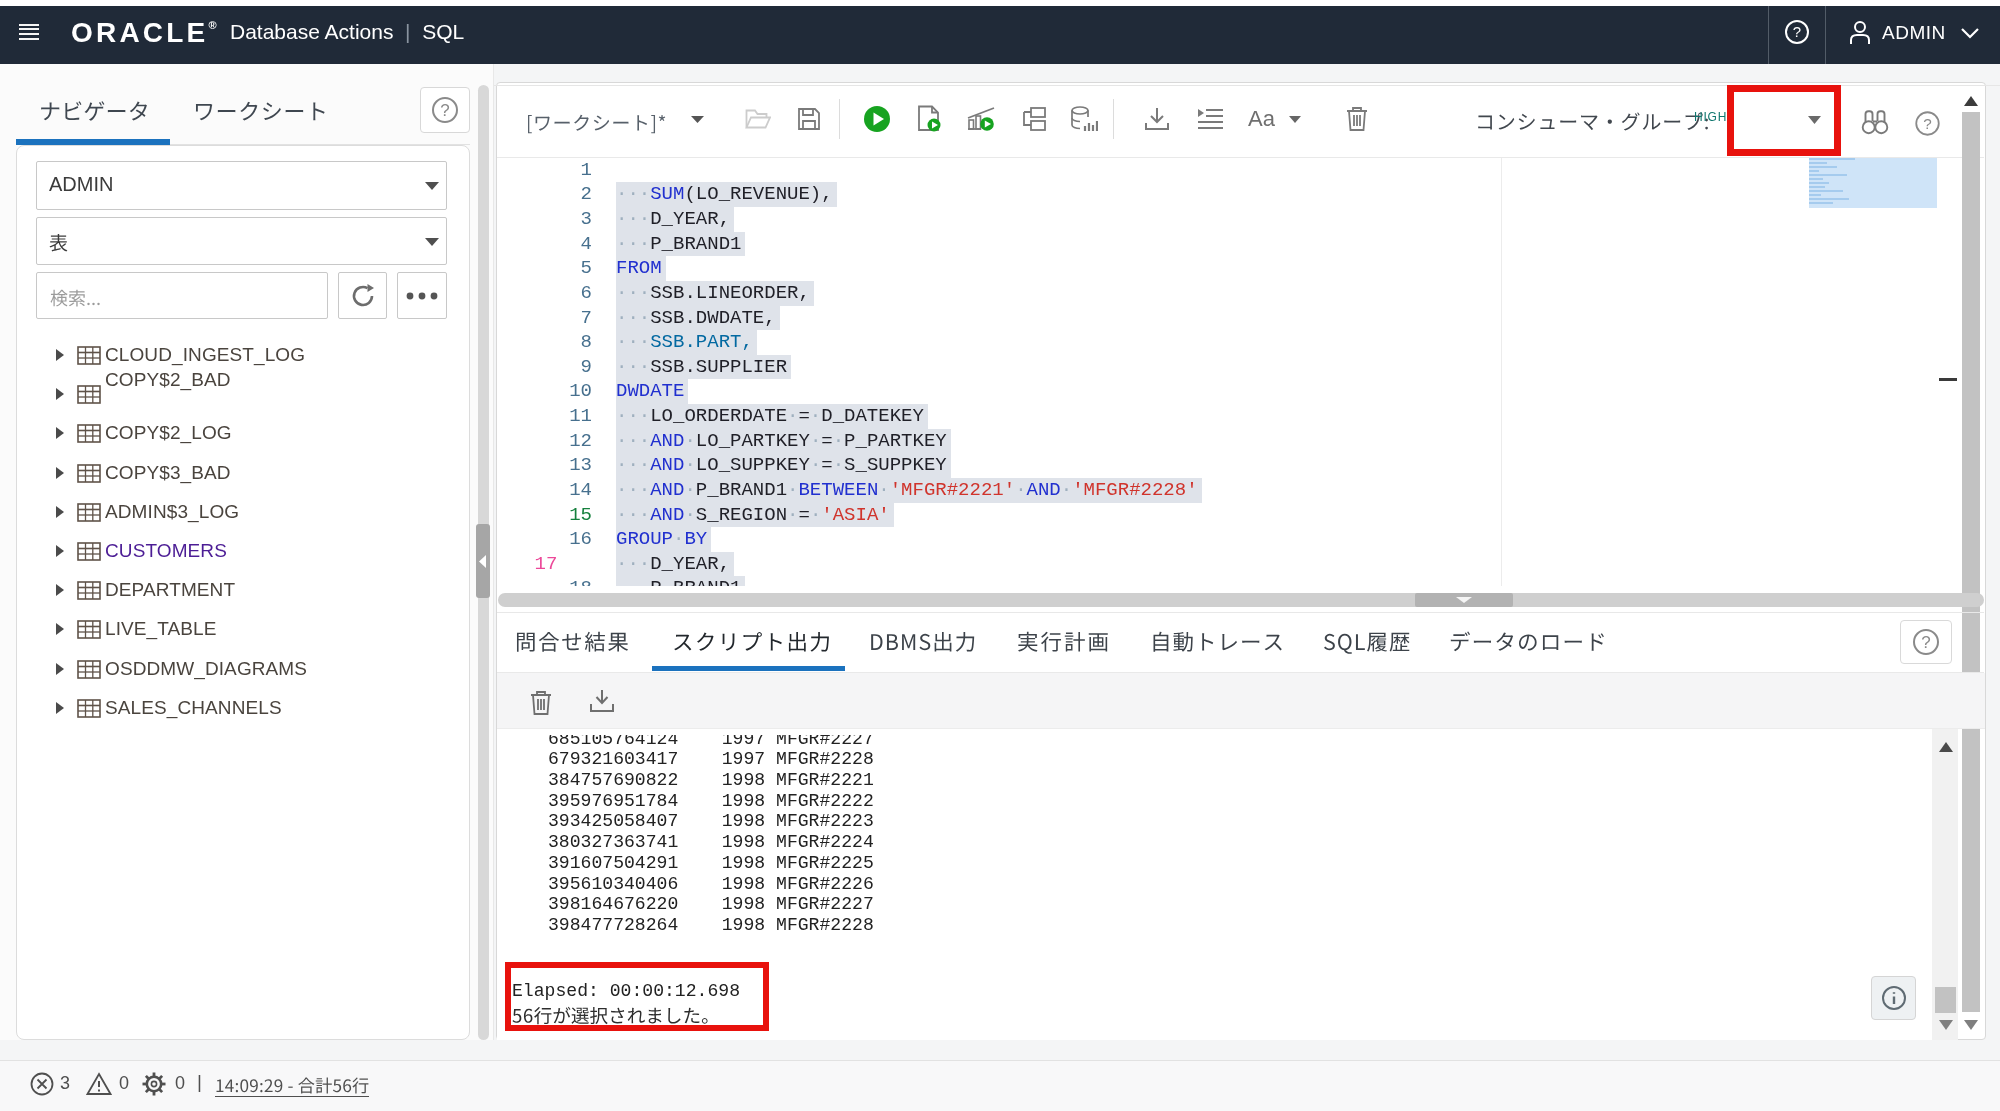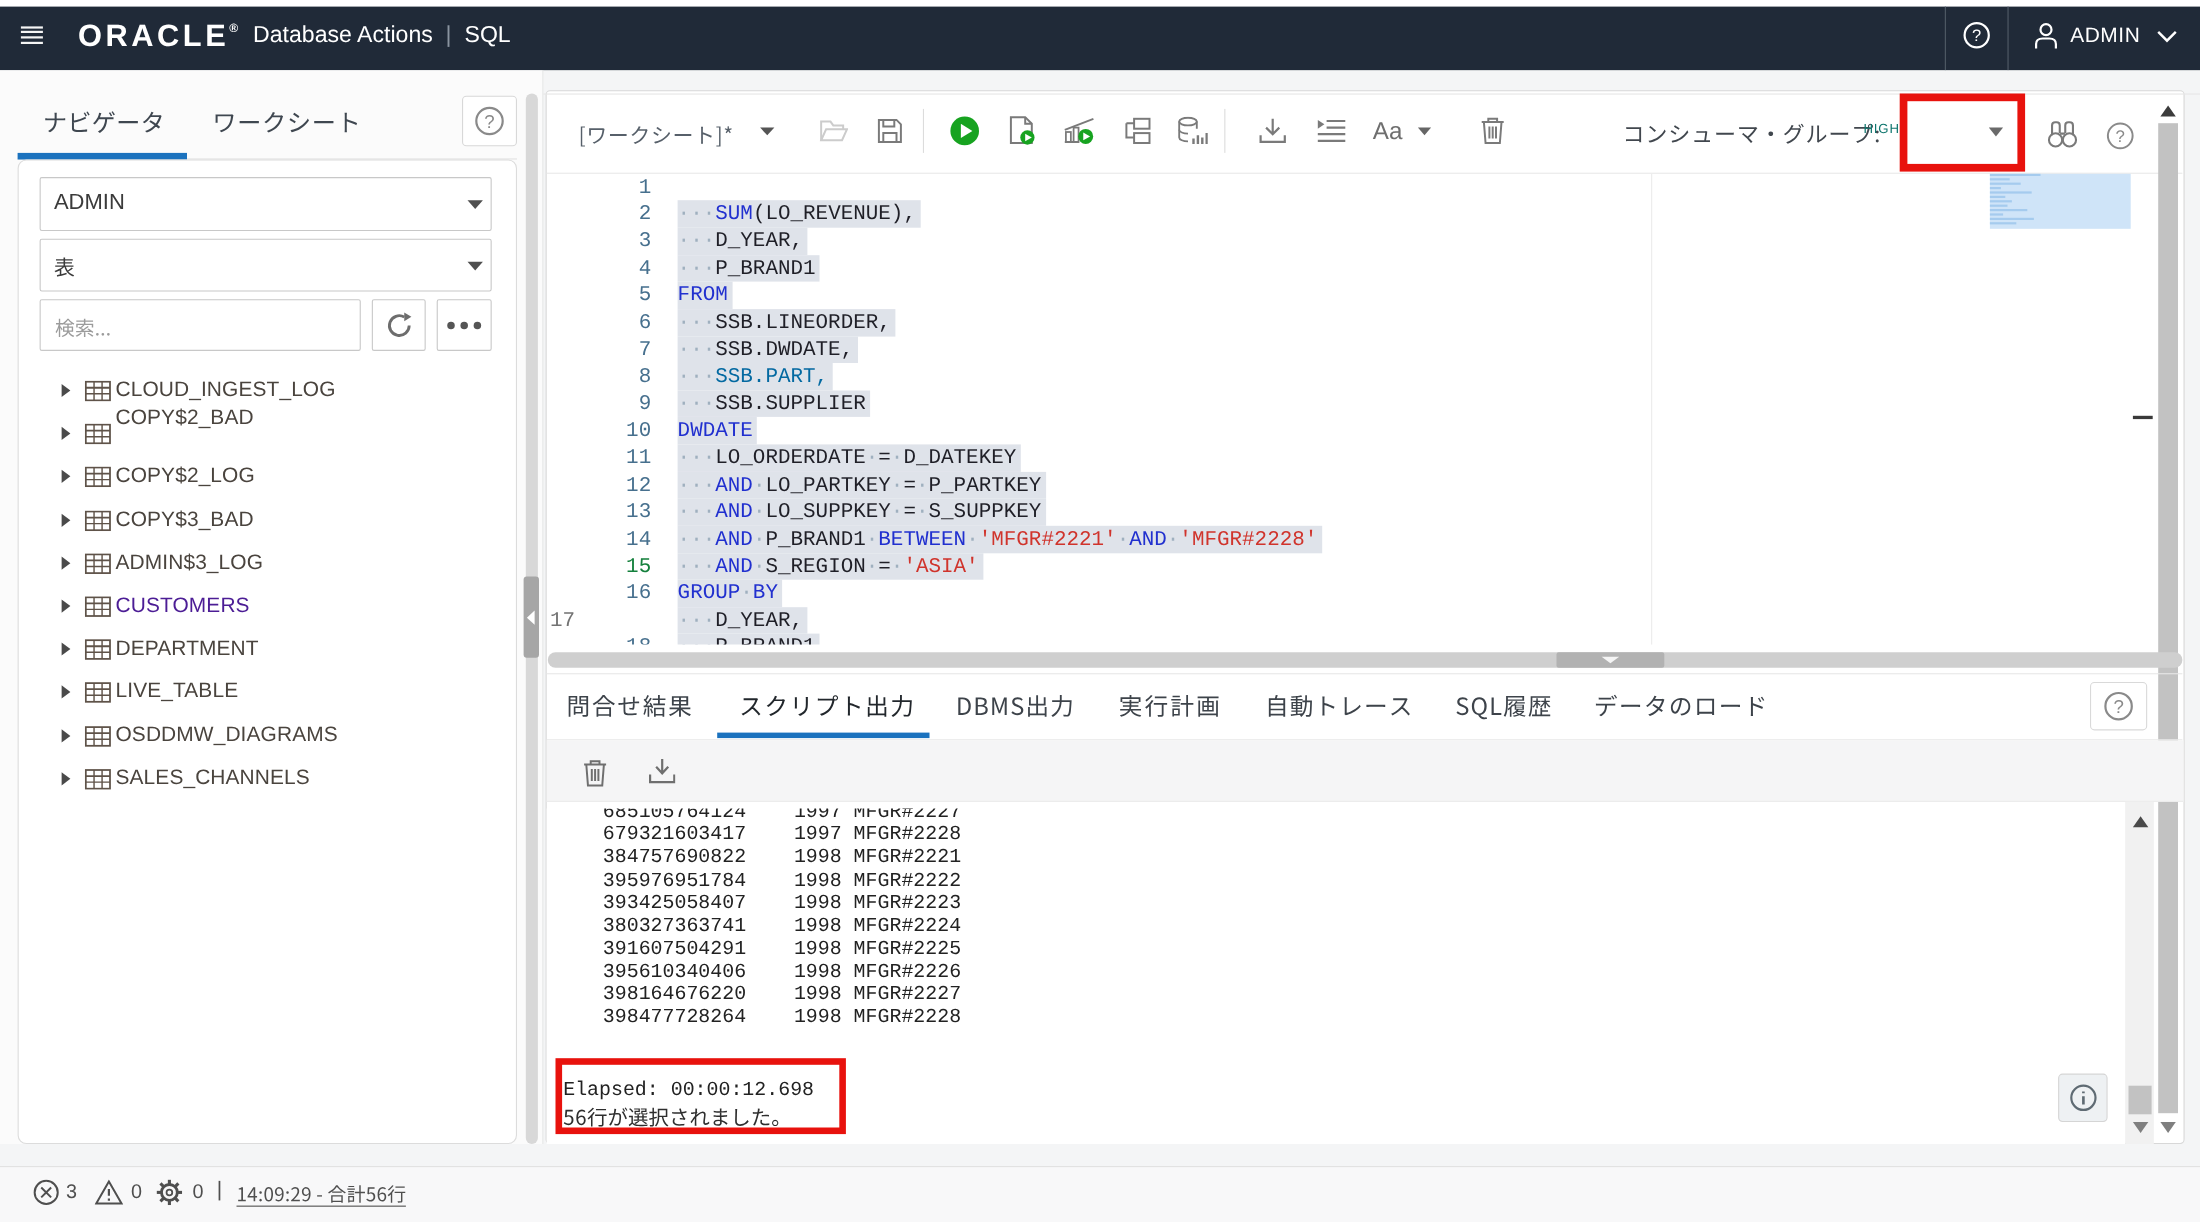--- a/index.html
+++ b/index.html
@@ -324,21 +324,21 @@
       <div class="abs" style="left:3px;top:270.6px;width:92px;text-align:right;font:19px/24.62px 'Liberation Mono',monospace;color:#47708e">12</div>
       <div class="abs" style="left:119px;top:270.6px;height:24.62px;background:#dfe3ea;padding-right:4px;font:19px/24.62px 'Liberation Mono',monospace;white-space:pre"><b>···</b><span style="color:#2130cf">AND</span><b>·</b><span style="color:#1f1f27">LO_PARTKEY</span><b>·</b><span style="color:#1f1f27">=</span><b>·</b><span style="color:#1f1f27">P_PARTKEY</span></div>
       <div class="abs" style="left:3px;top:295.2px;width:92px;text-align:right;font:19px/24.62px 'Liberation Mono',monospace;color:#47708e">13</div>
       <div class="abs" style="left:119px;top:295.2px;height:24.62px;background:#dfe3ea;padding-right:4px;font:19px/24.62px 'Liberation Mono',monospace;white-space:pre"><b>···</b><span style="color:#2130cf">AND</span><b>·</b><span style="color:#1f1f27">LO_SUPPKEY</span><b>·</b><span style="color:#1f1f27">=</span><b>·</b><span style="color:#1f1f27">S_SUPPKEY</span></div>
       <div class="abs" style="left:3px;top:319.9px;width:92px;text-align:right;font:19px/24.62px 'Liberation Mono',monospace;color:#47708e">14</div>
       <div class="abs" style="left:119px;top:319.9px;height:24.62px;background:#dfe3ea;padding-right:4px;font:19px/24.62px 'Liberation Mono',monospace;white-space:pre"><b>···</b><span style="color:#2130cf">AND</span><b>·</b><span style="color:#1f1f27">P_BRAND1</span><b>·</b><span style="color:#2130cf">BETWEEN</span><b>·</b><span style="color:#d0342c">'MFGR#2221'</span><b>·</b><span style="color:#2130cf">AND</span><b>·</b><span style="color:#d0342c">'MFGR#2228'</span></div>
       <div class="abs" style="left:3px;top:344.5px;width:92px;text-align:right;font:19px/24.62px 'Liberation Mono',monospace;color:#15803d">15</div>
       <div class="abs" style="left:119px;top:344.5px;height:24.62px;background:#dfe3ea;padding-right:4px;font:19px/24.62px 'Liberation Mono',monospace;white-space:pre"><b>···</b><span style="color:#2130cf">AND</span><b>·</b><span style="color:#1f1f27">S_REGION</span><b>·</b><span style="color:#1f1f27">=</span><b>·</b><span style="color:#d0342c">'ASIA'</span></div>
       <div class="abs" style="left:3px;top:369.1px;width:92px;text-align:right;font:19px/24.62px 'Liberation Mono',monospace;color:#47708e">16</div>
       <div class="abs" style="left:119px;top:369.1px;height:24.62px;background:#dfe3ea;padding-right:4px;font:19px/24.62px 'Liberation Mono',monospace;white-space:pre"><span style="color:#2130cf">GROUP</span><b>·</b><span style="color:#2130cf">BY</span></div>
-      <div class="abs" style="left:3px;top:393.7px;width:92px;text-align:left;font:19px/24.62px 'Liberation Mono',monospace;color:#737373">17</div>
+      <div class="abs" style="left:3px;top:393.7px;width:92px;text-align:center;font:19px/24.62px 'Liberation Mono',monospace;color:#ec4899">17</div>
       <div class="abs" style="left:119px;top:393.7px;height:24.62px;background:#dfe3ea;padding-right:4px;font:19px/24.62px 'Liberation Mono',monospace;white-space:pre"><b>···</b><span style="color:#1f1f27">D_YEAR,</span></div>
       <div class="abs" style="left:3px;top:418.3px;width:92px;text-align:right;font:19px/24.62px 'Liberation Mono',monospace;color:#47708e">18</div>
       <div class="abs" style="left:119px;top:418.3px;height:24.62px;background:#dfe3ea;padding-right:4px;font:19px/24.62px 'Liberation Mono',monospace;white-space:pre"><b>···</b><span style="color:#1f1f27">P_BRAND1</span></div>
     </div>
     <style>b{font-weight:normal;color:#9fb0bf}</style>
     <div class="abs" style="left:1501px;top:158px;width:1px;height:428px;background:#ececec"></div>
     <div class="abs" style="left:1809px;top:158px;width:128px;height:50px;background:#cfe4f8"></div>
     <div class="abs" style="left:1809px;top:158px;width:46px;height:2px;background:#a5cbee"></div>
     <div class="abs" style="left:1809px;top:162px;width:18px;height:2px;background:#a5cbee"></div>
     <div class="abs" style="left:1809px;top:166px;width:28px;height:2px;background:#a5cbee"></div>

